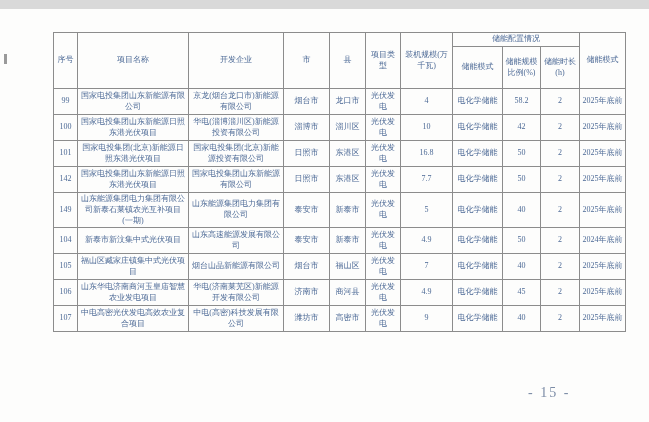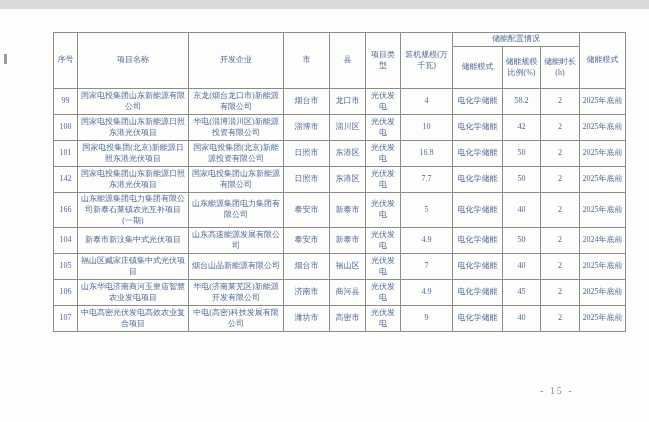--- a/index.html
+++ b/index.html
@@ -46,23 +46,23 @@
     padding: 1px 2px;
     font-weight: normal;
     word-break: break-all;
   }
   thead tr.h1 { height: 14px; }
   thead tr.h2 { height: 42px; }
   tbody tr { height: 26px; }
   tbody tr.tall { height: 34px; }
   .page-number {
     position: absolute;
-    left: 540px;
+    left: 528px;
     top: 385px;
-    font-size: 10px;
+    font-size: 14px;
     color: #7c8ca6;
     letter-spacing: 2px;
   }
 </style>
 </head>
 <body>
 
 <div class="page">
   <div class="scan-band"></div>
   <div class="scan-artifact"></div>
@@ -146,21 +146,21 @@
         <td>日照市</td>
         <td>东港区</td>
         <td>光伏发电</td>
         <td>7.7</td>
         <td>电化学储能</td>
         <td>50</td>
         <td>2</td>
         <td>2025年底前</td>
       </tr>
       <tr class="tall">
-        <td>166</td>
+        <td>149</td>
         <td>山东能源集团电力集团有限公司新泰石莱镇农光互补项目(一期)</td>
         <td>山东能源集团电力集团有限公司</td>
         <td>泰安市</td>
         <td>新泰市</td>
         <td>光伏发电</td>
         <td>5</td>
         <td>电化学储能</td>
         <td>40</td>
         <td>2</td>
         <td>2025年底前</td>

